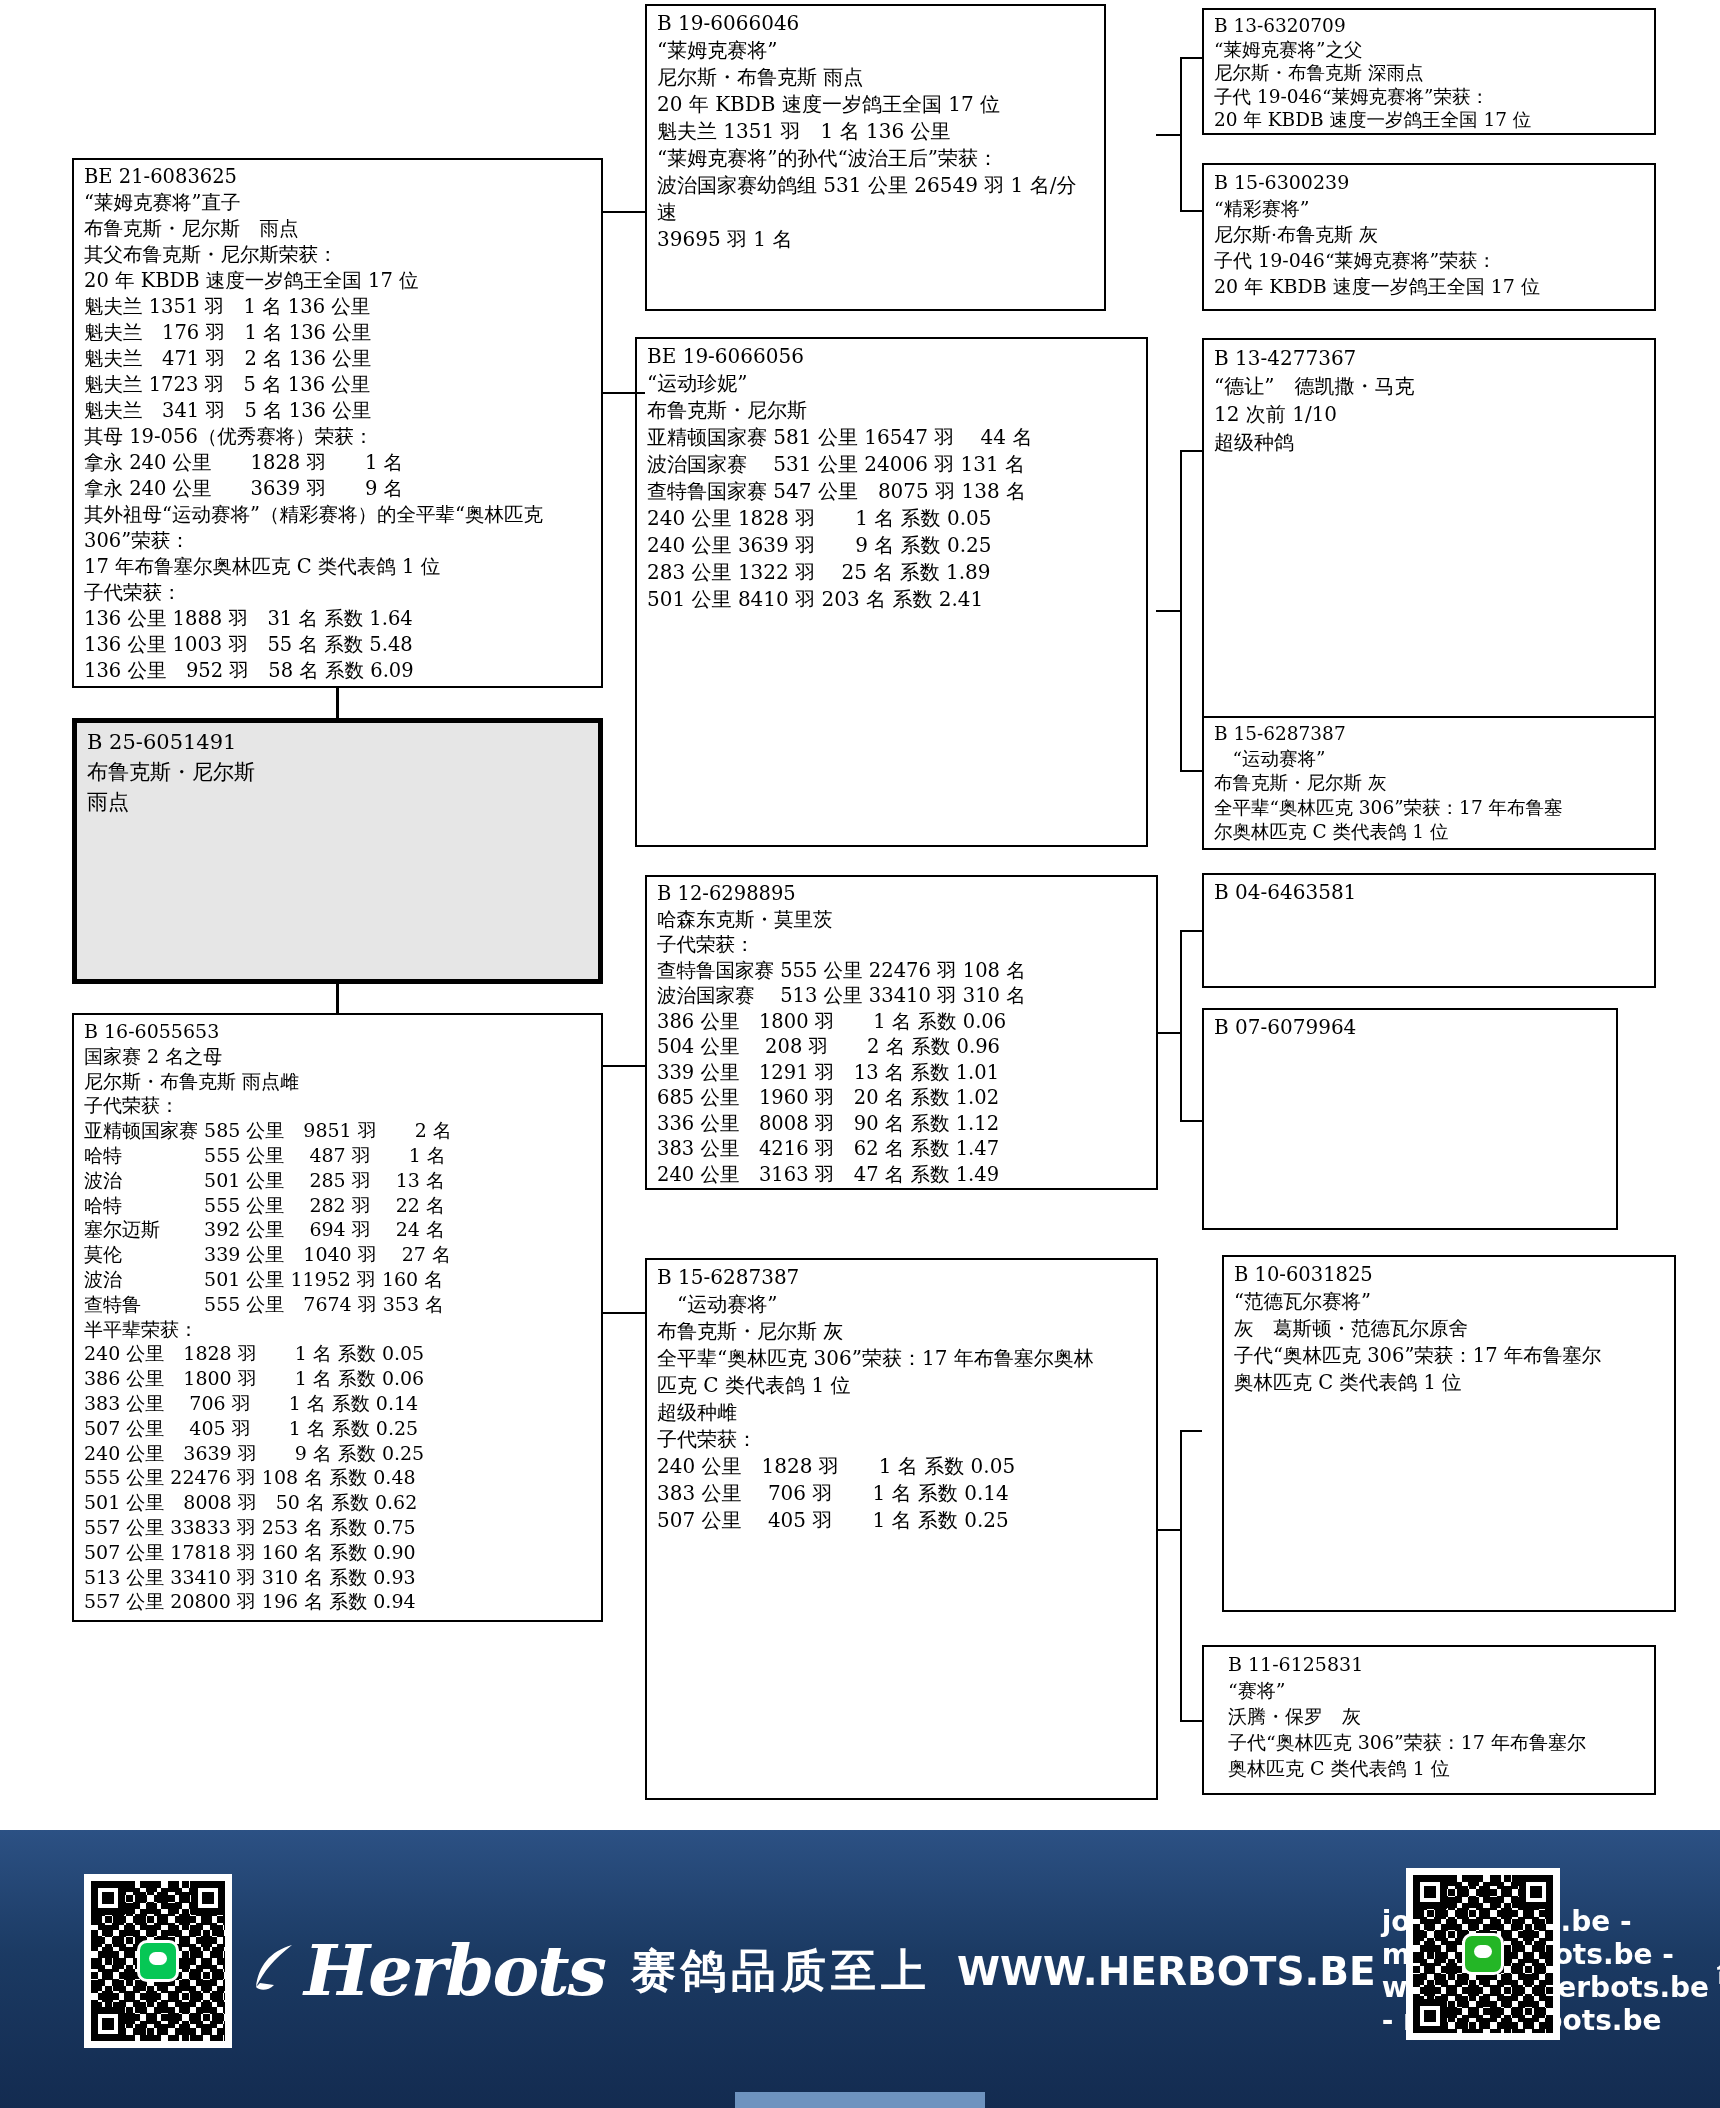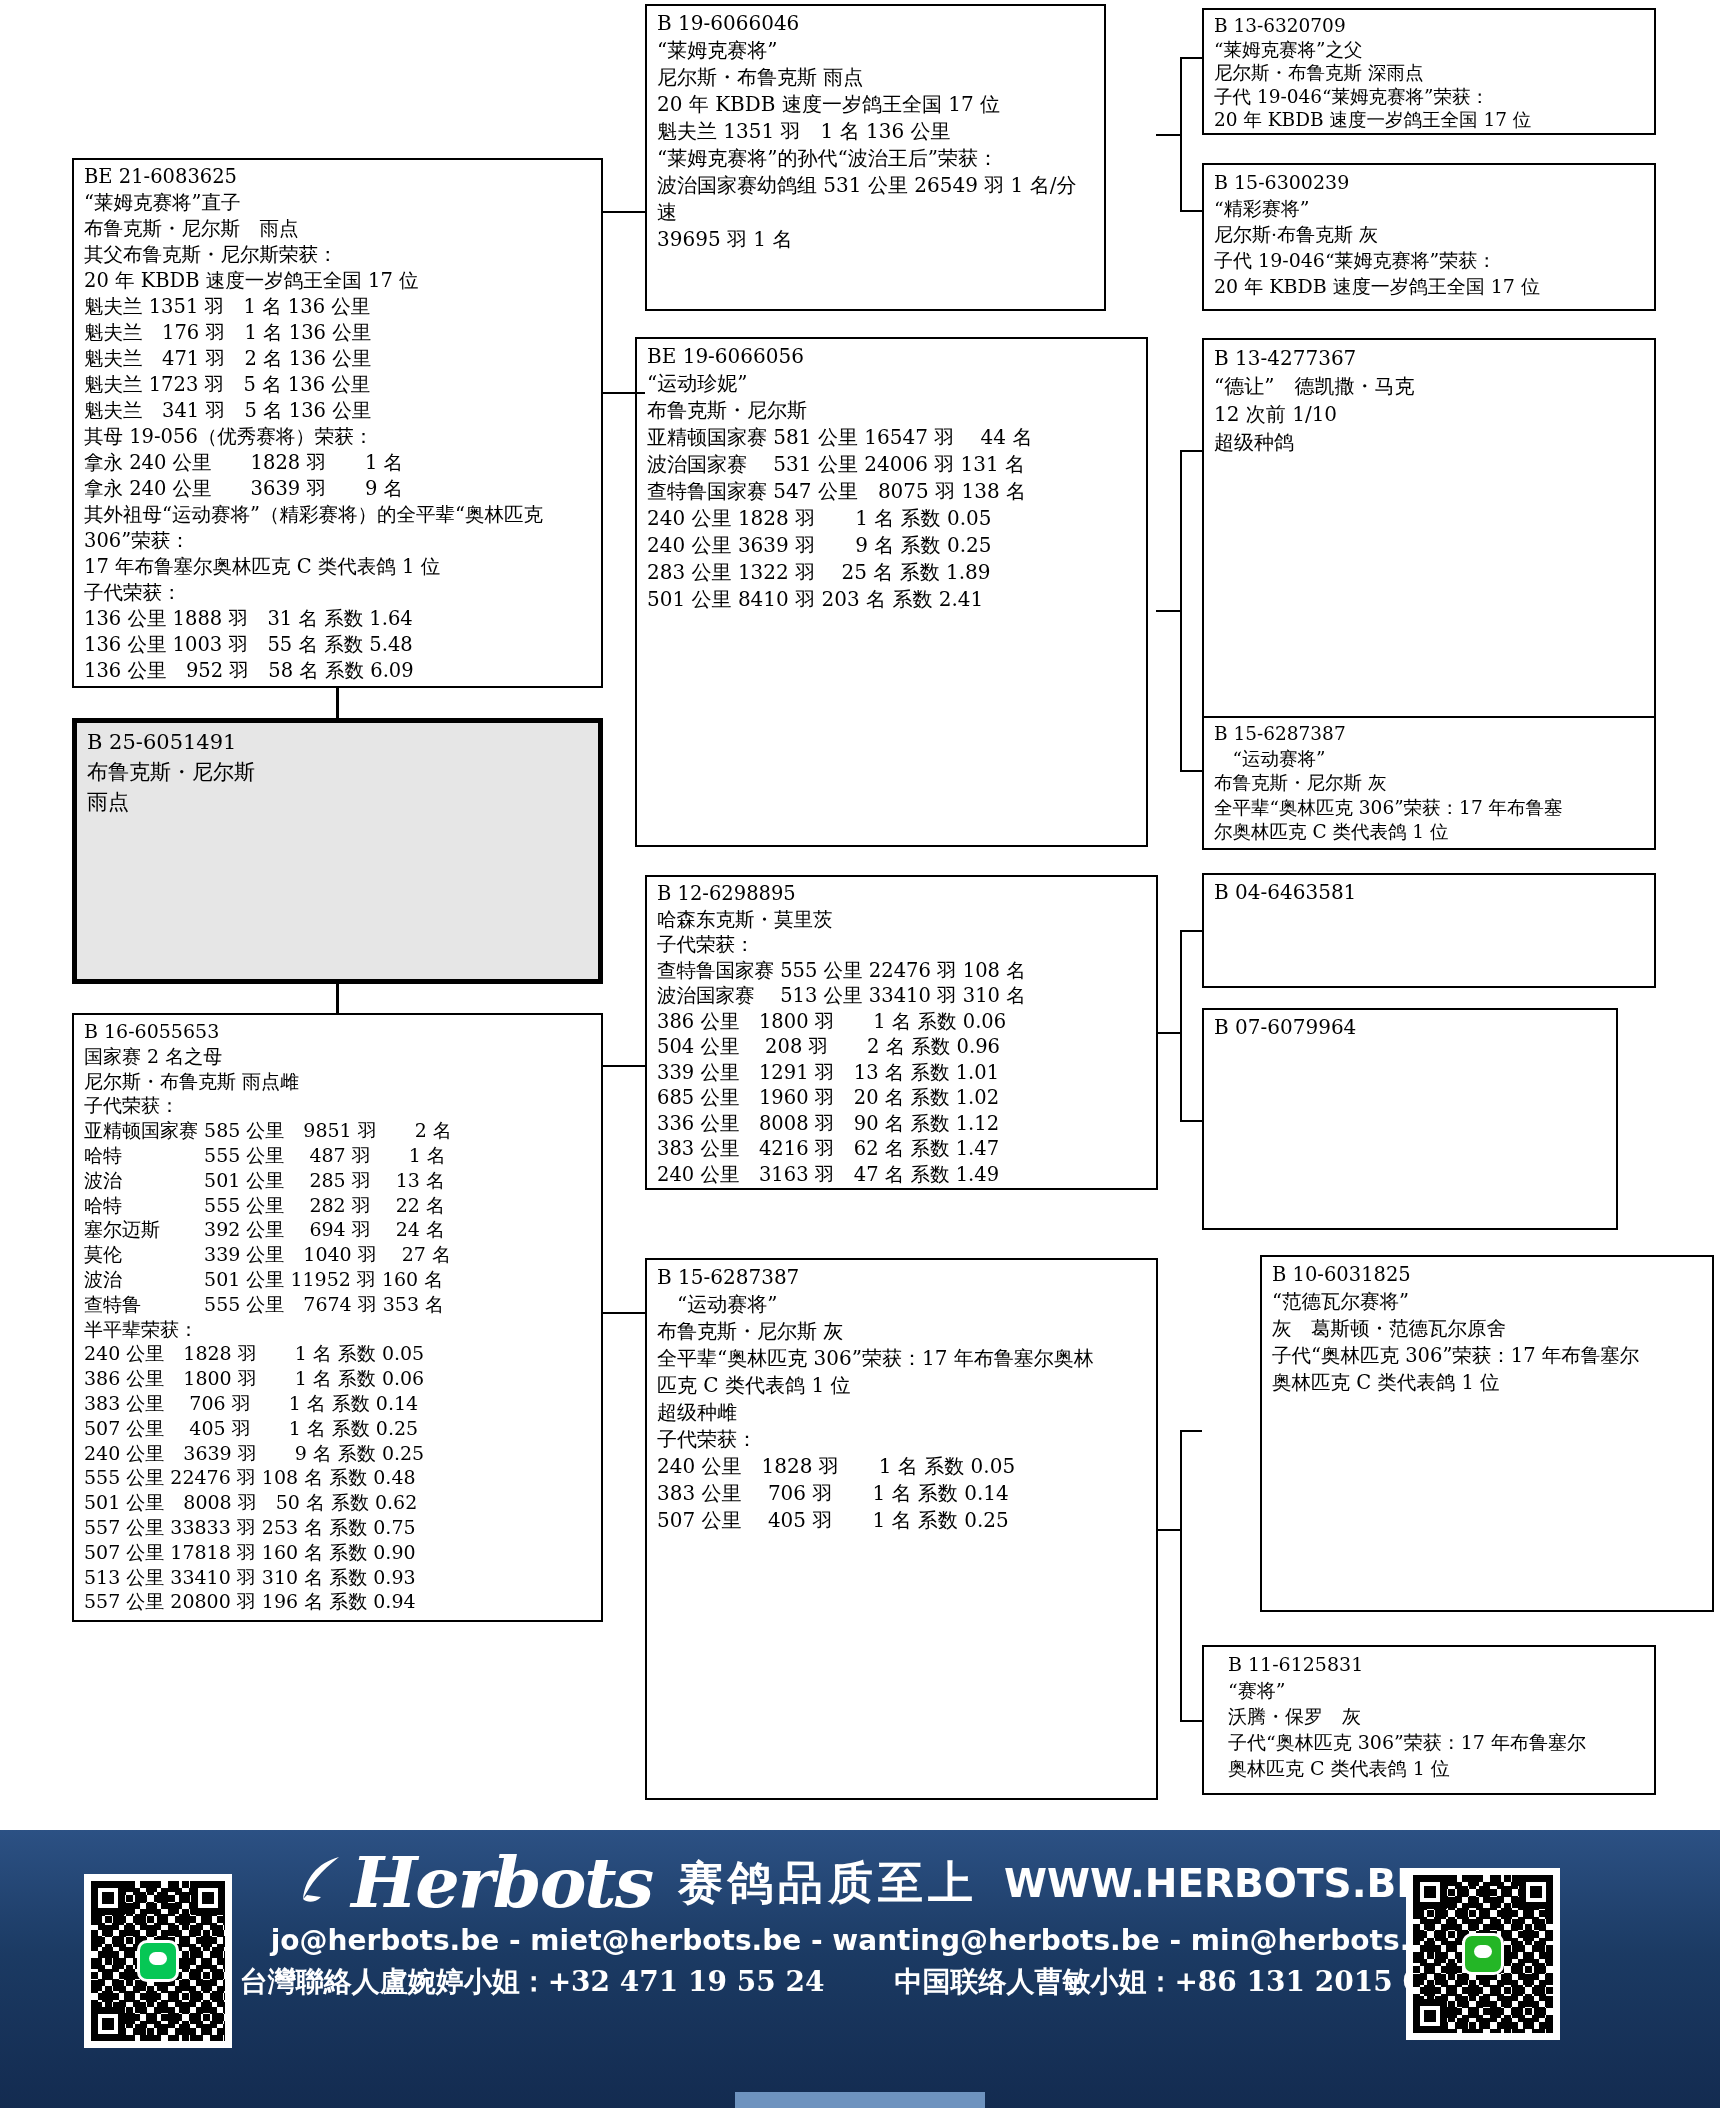--- a/index.html
+++ b/index.html
@@ -7,21 +7,21 @@
         font-family:"DejaVu Serif", serif;color:#000;overflow:hidden;}
   .pbox{position:absolute;border:2px solid #000;background:#fff;
         padding:4px 10px;box-sizing:border-box;font-size:20px;line-height:27px;
         white-space:pre-wrap;overflow:hidden;}
   .subject{border-width:5px;background:#e6e6e6;font-size:21px;line-height:30px;}
   .cline{position:absolute;background:#000;}
   
   .footer{position:absolute;left:0;top:1830px;width:1720px;height:278px;
           background:linear-gradient(180deg,#2c5184 0%,#1b3a63 45%,#132b50 100%);}
   .footer-center{position:absolute;left:250px;right:250px;top:18px;bottom:14px;
-          display:flex;flex-direction:column;align-items:center;justify-content:flex-start;
+          display:flex;flex-direction:row;align-items:center;justify-content:flex-start;
           color:#fff;gap:6px;}
   .brand-row{display:flex;align-items:center;gap:26px;white-space:nowrap;}
   .brand{font-family:"DejaVu Serif",serif;font-style:italic;font-weight:bold;
          font-size:70px;letter-spacing:-2px;line-height:70px;}
   .feather{width:46px;height:60px;margin-right:-18px;}
   .tagline{font-size:45px;font-weight:bold;letter-spacing:5px;}
   .website{font-family:"DejaVu Sans",sans-serif;font-weight:bold;font-size:39px;letter-spacing:0px;}
   .emails{font-family:"DejaVu Sans",sans-serif;font-weight:bold;font-size:28px;}
   .contacts{font-size:28px;font-weight:bold;display:flex;gap:70px;white-space:nowrap;}
   .slogan{font-size:40px;font-weight:bold;letter-spacing:4px;}
@@ -161,21 +161,21 @@
   <div class="pbox" style="left:1202px;top:716px;width:454px;height:134px;font-size:18.5px;line-height:24.5px;">B 15-6287387
 　“运动赛将”
 布鲁克斯・尼尔斯 灰
 全平辈“奥林匹克 306”荣获：17 年布鲁塞
 尔奥林匹克 C 类代表鸽 1 位</div>
 
   <div class="pbox" style="left:1202px;top:873px;width:454px;height:115px;">B 04-6463581</div>
 
   <div class="pbox" style="left:1202px;top:1008px;width:416px;height:222px;">B 07-6079964</div>
 
-  <div class="pbox" style="left:1260px;top:1255px;width:454px;height:357px;font-size:19.5px;line-height:27px;">B 10-6031825
+  <div class="pbox" style="left:1222px;top:1255px;width:454px;height:357px;font-size:19.5px;line-height:27px;">B 10-6031825
 “范德瓦尔赛将”
 灰　葛斯顿・范德瓦尔原舍
 子代“奥林匹克 306”荣获：17 年布鲁塞尔
 奥林匹克 C 类代表鸽 1 位</div>
 
   <div class="pbox" style="left:1202px;top:1645px;width:454px;height:150px;font-size:19px;line-height:26px;padding-left:24px;">B 11-6125831
 “赛将”
 沃腾・保罗　灰
 子代“奥林匹克 306”荣获：17 年布鲁塞尔
 奥林匹克 C 类代表鸽 1 位</div>

